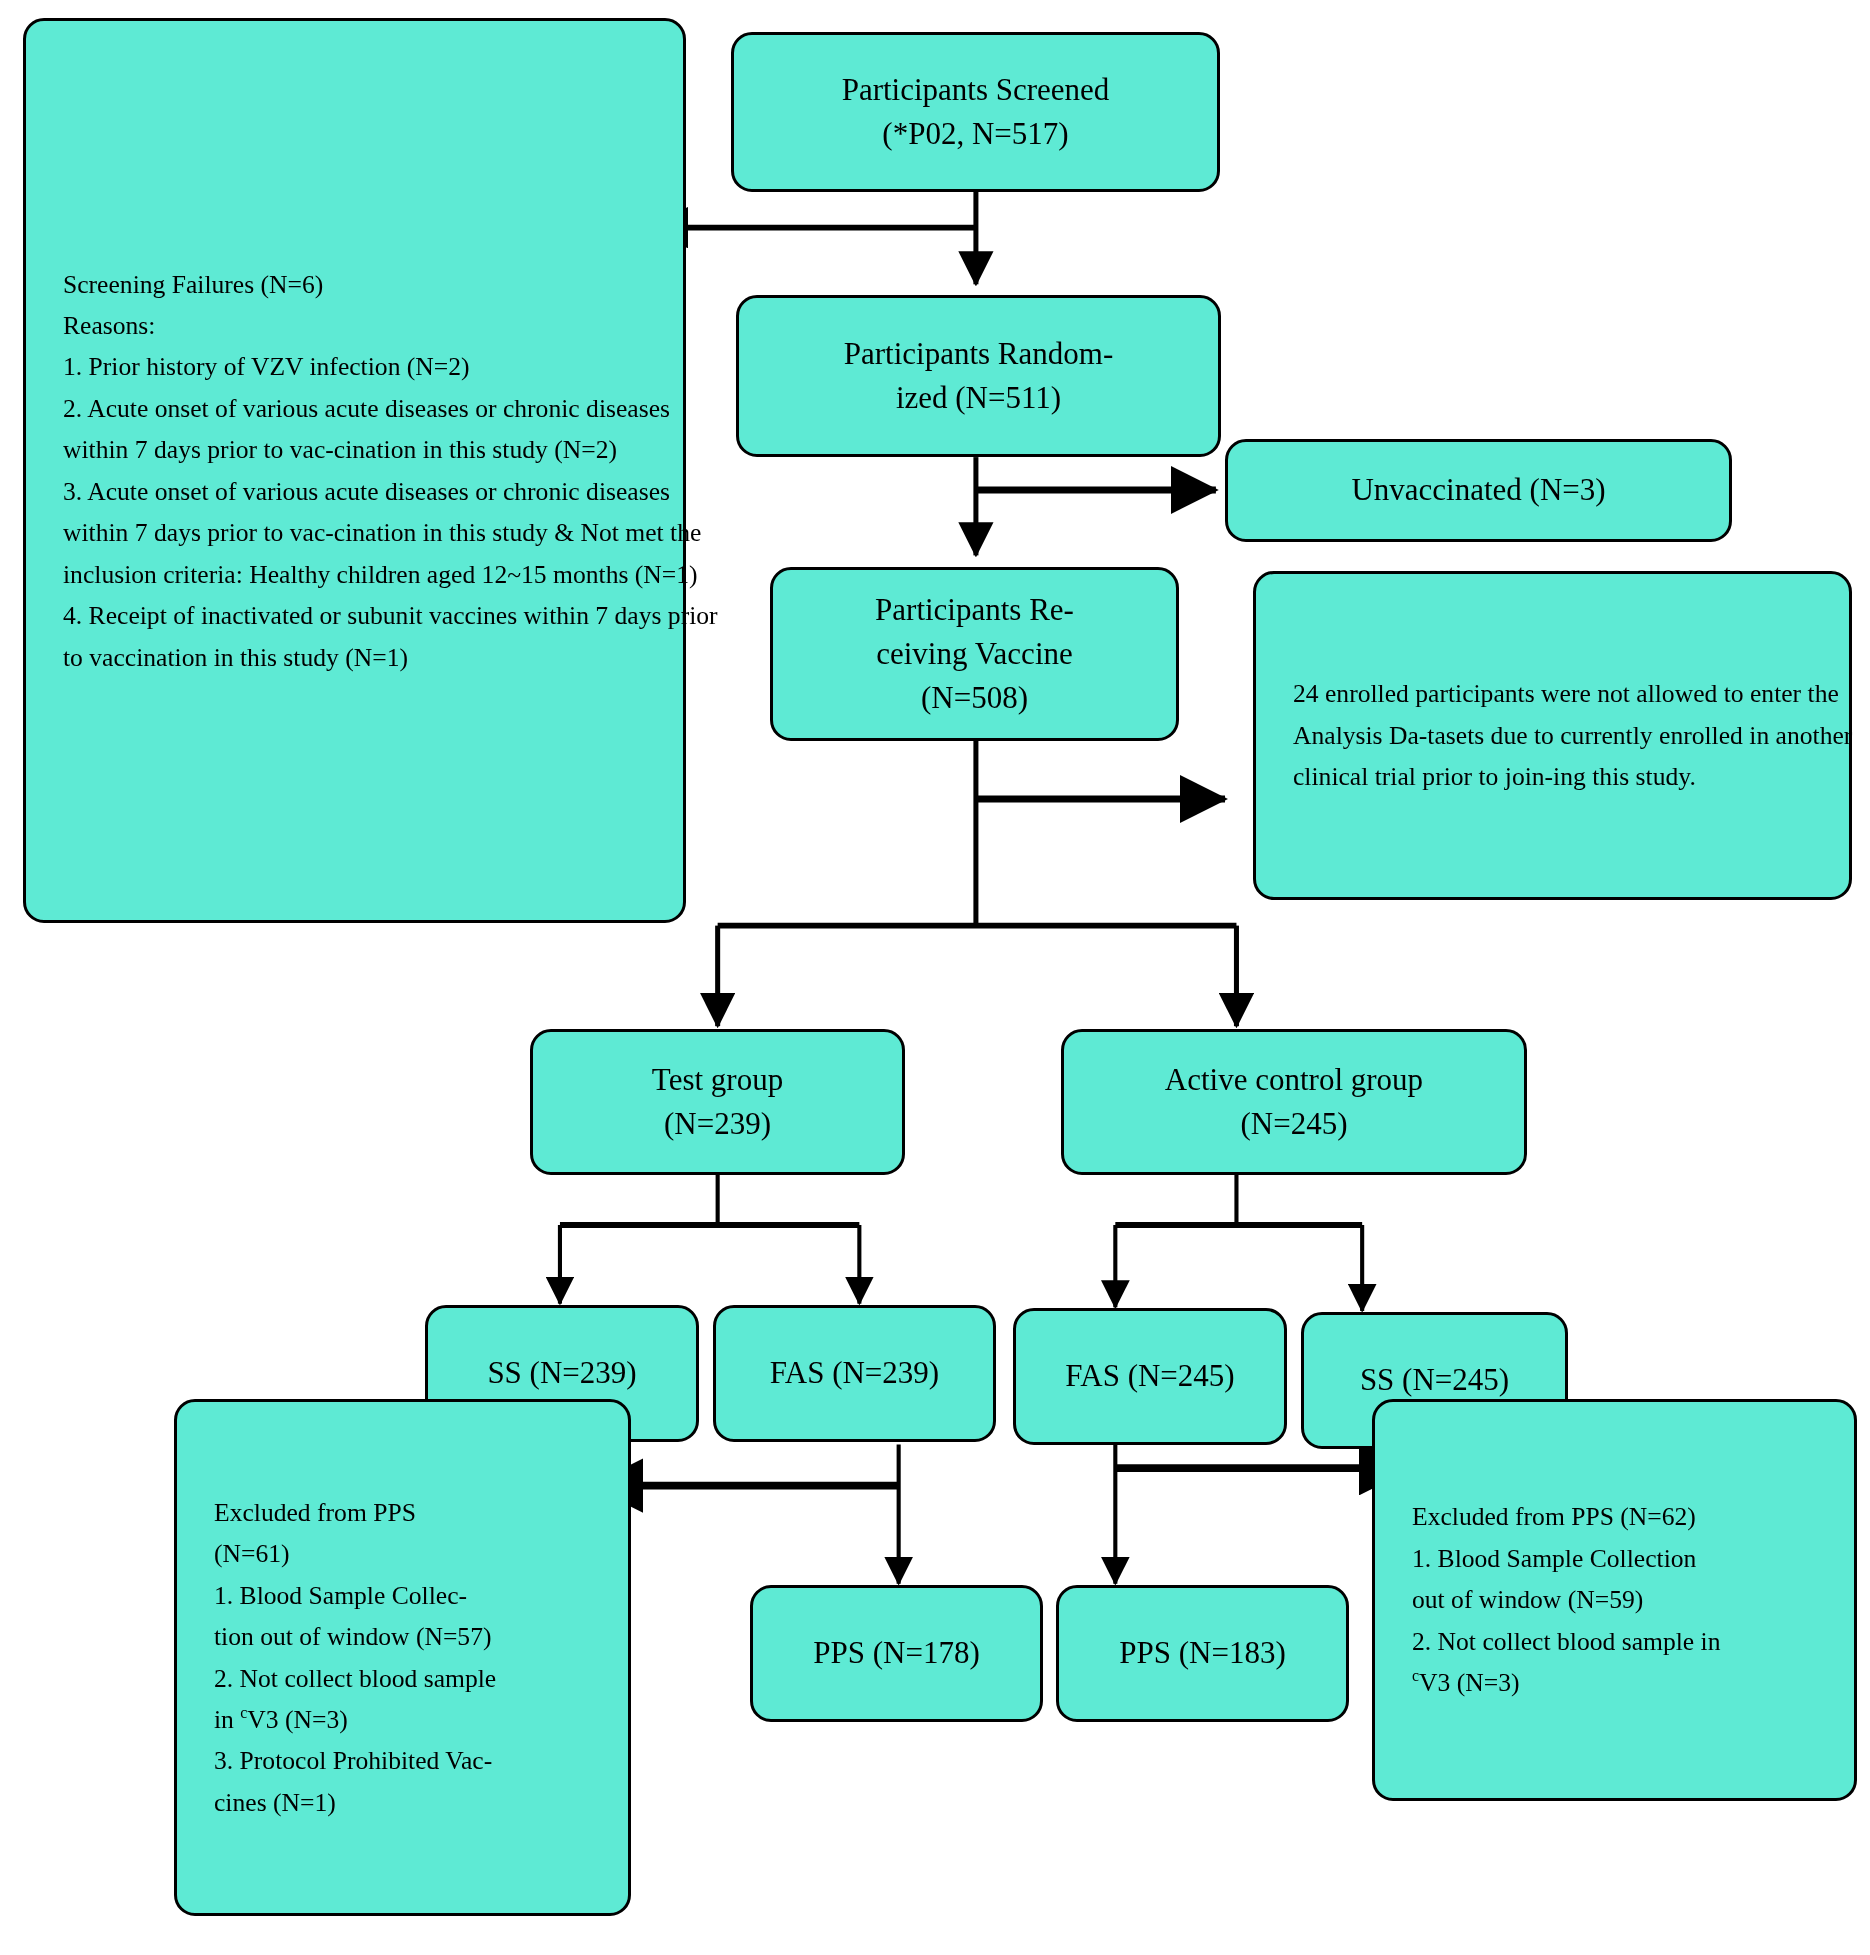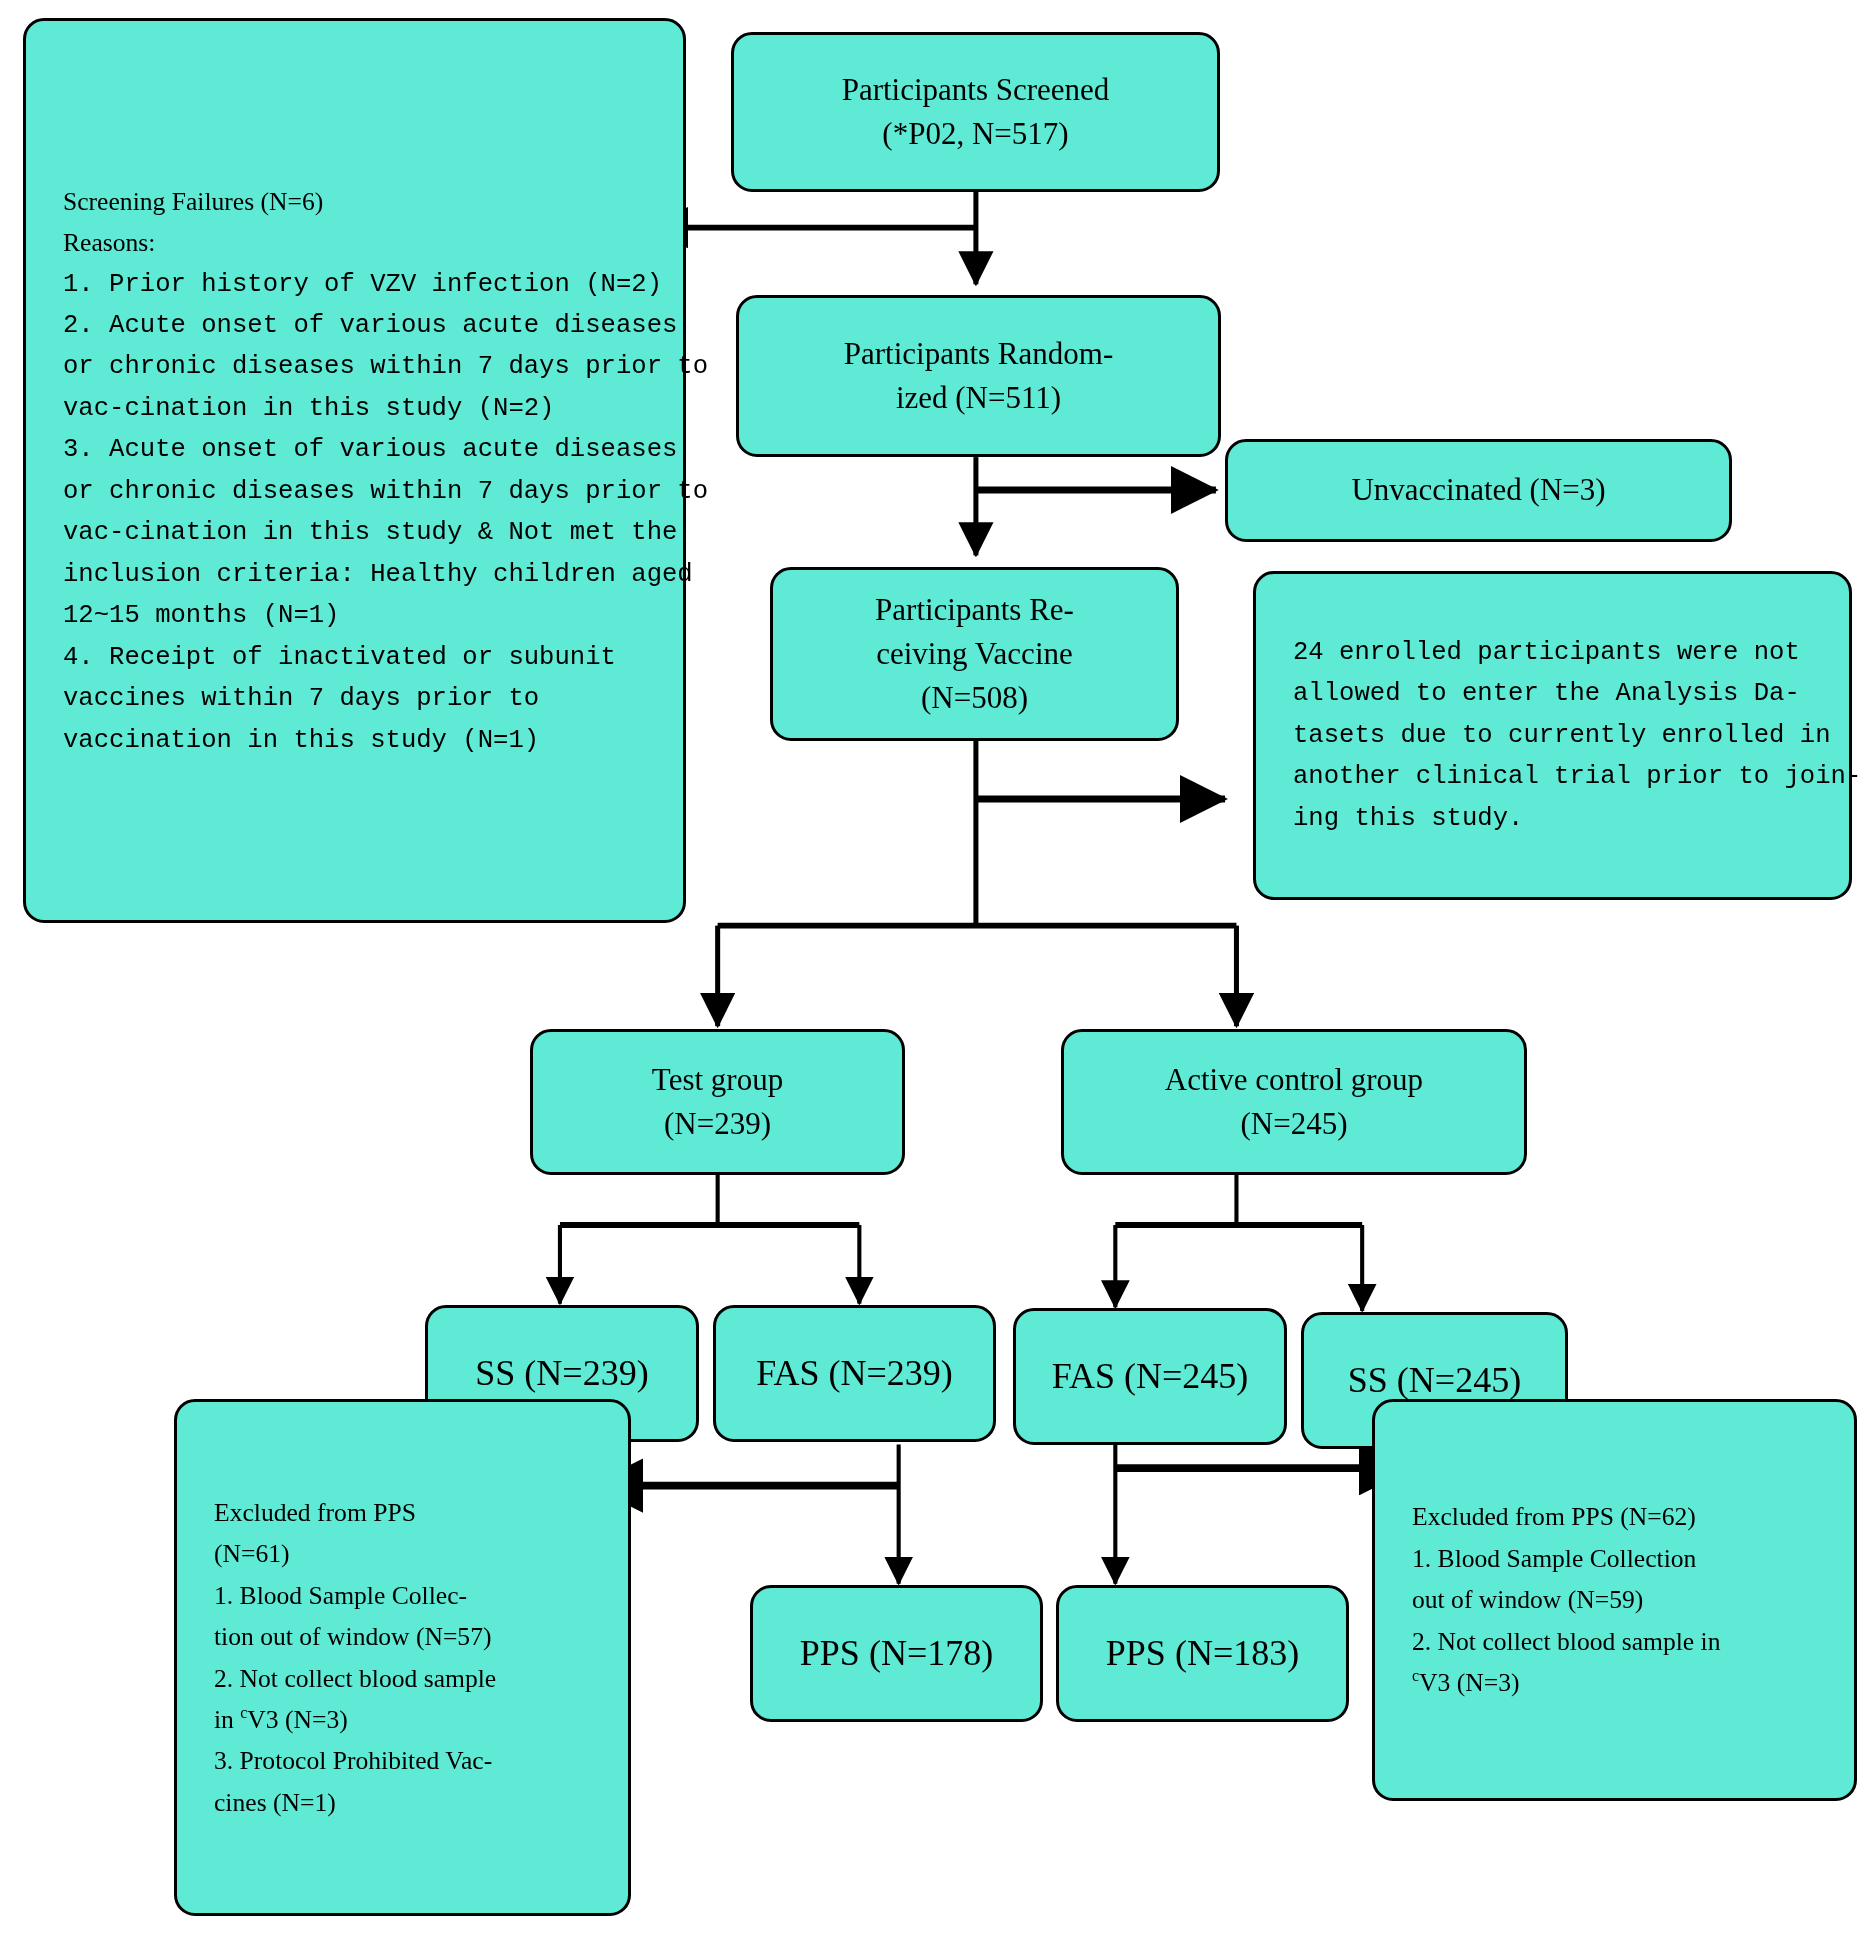--- a/index.html
+++ b/index.html
@@ -39,23 +39,23 @@
     text-align: center;
   }
   .node.left {
     align-items: flex-start;
     text-align: left;
   }
   .line {
     display: block;
     white-space: nowrap;
   }
-  .wrapline { white-space: normal; font-family: Liberation Mono, monospace; }
+  .wrapline { white-space: normal; }
   .big   { font-size: 31px; line-height: 1.42; }
-  .mid   { font-size: 36px; line-height: 1.42; }
+  .mid   { font-size: 31px; line-height: 1.42; }
   .body  { font-size: 25.6px; line-height: 1.62; }
   .pad-l { padding-left: 37px; padding-right: 20px; }
   sup.sup { font-size: 0.62em; vertical-align: super; line-height: 0; }
 </style>
 </head>
 <body>
 
 <div id="canvas">
 
   <svg class="edges" viewBox="0 0 4091 4277">

